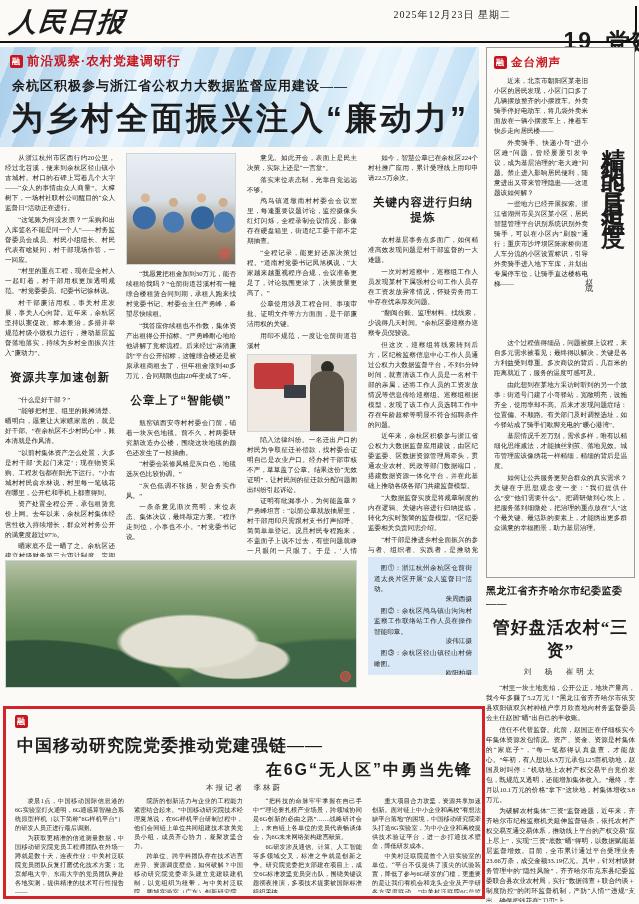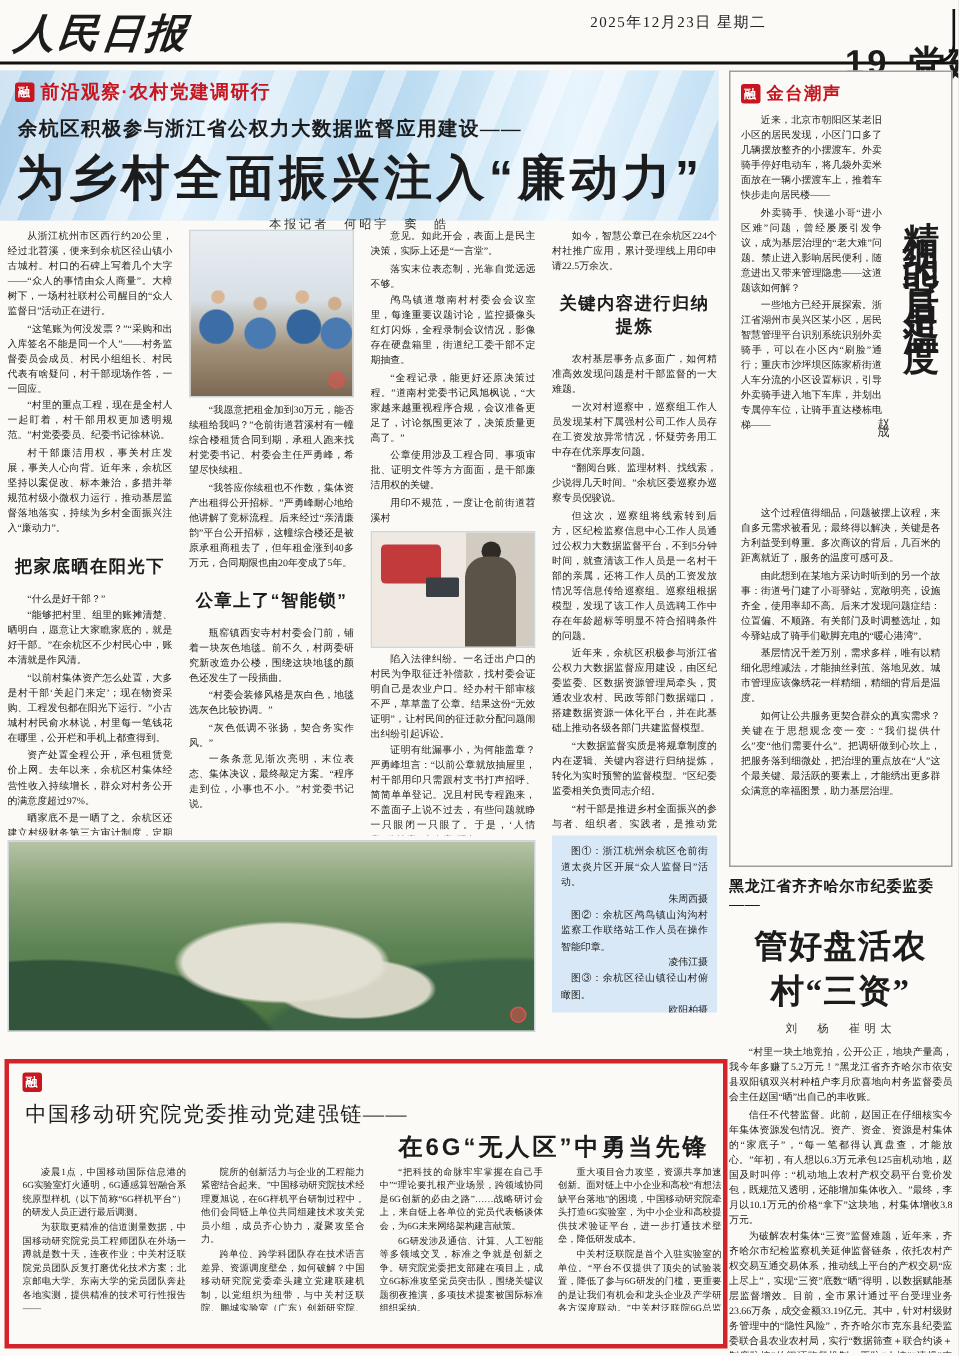--- a/index.html
+++ b/index.html
@@ -85,29 +85,29 @@
       background:#fbfaf6;box-sizing:border-box;padding:7px 7px 5px;overflow:hidden;}
   .jt-body{position:relative;margin-top:6px;}
   .jt-narrow{width:94px;min-height:262px;}
   .jt-title{position:absolute;right:-2px;top:52px;writing-mode:vertical-rl;font-size:24px;font-weight:bold;
       letter-spacing:11px;height:290px;font-family:"Liberation Serif",serif;}
   .jt-author{position:absolute;right:34px;top:196px;writing-mode:vertical-rl;font-size:8px;letter-spacing:5px;color:#333;}
 
   
   .sanzi{position:absolute;left:486px;top:584px;width:149px;height:318px;overflow:hidden;}
   .sz-kicker{font-size:10px;font-weight:bold;letter-spacing:.5px;}
-  .sz-headline{font-size:22px;font-weight:900;text-align:center;letter-spacing:1px;margin:7px 0 5px;
+  .sz-headline{font-size:17px;font-weight:900;text-align:center;letter-spacing:1px;margin:7px 0 5px;
       font-family:"Liberation Serif",serif;}
   .sz-byline{text-align:center;font-size:7.5px;letter-spacing:3px;margin-bottom:6px;color:#333;}
   .sz-clip{overflow:hidden;height:236px;}
 
   
   .redbox{position:absolute;left:3px;top:706px;width:482px;height:193px;border:3.5px solid #d2242a;
       background:#fbfaf6;box-sizing:border-box;padding:6px 9px 4px;}
-  .rb-kicker{font-size:14px;font-weight:normal;letter-spacing:1px;margin:6px 0 0 2px;}
+  .rb-kicker{font-size:17px;font-weight:bold;letter-spacing:1px;margin:6px 0 0 2px;}
   .rb-headline{font-family:"Liberation Sans",sans-serif;font-weight:900;font-size:16px;letter-spacing:2px;
       text-align:right;margin:3px 0 2px;}
   .rb-byline{text-align:center;font-size:7.5px;letter-spacing:2px;color:#333;margin-bottom:4px;}
   .rb-cols{display:flex;gap:10px;}
   .rb-col{width:109px;flex:0 0 109px;overflow:hidden;height:96px;}
   .rb-col .para{font-size:6.2px;line-height:1.45;}
 </style>
 </head>
 <body>
 
@@ -124,34 +124,33 @@
     <div class="hdr-corner"></div>
   </div>
 
   <div class="banner">
     <div class="tag">
       <span class="ticon">融</span>
       <span>前沿观察·农村党建调研行</span>
     </div>
     <div class="kicker">余杭区积极参与浙江省公权力大数据监督应用建设——</div>
     <div class="headline-main">为乡村全面振兴注入“廉动力”</div>
-    <div class="byline">本报记者　何昭宇　窦　皓</div>
   </div>
 
   <div class="mainbody">
 
     <div class="col">
       <div class="clip">
         <div>
             <p class="para">从浙江杭州市区西行约20公里，经过北苕溪，便来到余杭区径山镇小古城村。村口的石碑上写着几个大字——“众人的事情由众人商量”。大樟树下，一场村社联村公司醒目的“众人监督日”活动正在进行。</p>
             <p class="para">“这笔账为何没发票？”“采购和出入库签名不能是同一个人”——村务监督委员会成员、村民小组组长、村民代表有啥疑问，村干部现场作答，一一回应。</p>
             <p class="para">“村里的重点工程，现在是全村人一起盯着，村干部用权更加透明规范。”村党委委员、纪委书记徐林说。</p>
             <p class="para">村干部廉洁用权，事关村庄发展，事关人心向背。近年来，余杭区坚持以案促改、标本兼治，多措并举规范村级小微权力运行，推动基层监督落地落实，持续为乡村全面振兴注入“廉动力”。</p>
           </div>
-        <h3 class="subhead">把家底晒在阳光下</h3>
+        <h3 class="subhead">资源共享加速创新</h3>
         <div>
             <p class="para">“什么是好干部？”</p>
             <p class="para">“能够把村里、组里的账摊清楚、晒明白，愿意让大家瞧家底的，就是好干部。”在余杭区不少村民心中，账本清就是作风清。</p>
             <p class="para">“以前村集体资产怎么处置，大多是村干部‘关起门来定’；现在物资采购、工程发包都在阳光下运行。”小古城村村民俞水林说，村里每一笔钱花在哪里，公开栏和手机上都查得到。</p>
             <p class="para">资产处置全程公开，承包租赁竞价上网。去年以来，余杭区村集体经营性收入持续增长，群众对村务公开的满意度超过97%。</p>
             <p class="para">晒家底不是一晒了之。余杭区还建立村级财务第三方审计制度，定期对村集体“三资”全面体检，审计结果同步公开，倒逼村干部规范用权。</p>
           </div>
       </div>
     </div>
 
@@ -265,20 +264,21 @@
     </div>
 
   </div>
 
   <div class="redbox">
     <div class="tag">
       <span class="ticon">融</span>
     </div>
     <div class="rb-kicker">中国移动研究院党委推动党建强链——</div>
     <div class="rb-headline">在6G“无人区”中勇当先锋</div>
+    <div class="rb-byline">本报记者　李林蔚</div>
     <div class="rb-cols">
       <div class="rb-col">
           <p class="para">凌晨1点，中国移动国际信息港的6G实验室灯火通明，6G通感算智融合系统原型样机（以下简称“6G样机平台”）的研发人员正进行最后调测。</p>
           <p class="para">为获取更精准的信道测量数据，中国移动研究院党员工程师团队在外场一蹲就是数十天，连夜作业；中关村泛联院党员团队反复打磨优化技术方案；北京邮电大学、东南大学的党员团队奔赴各地实测，提供精准的技术可行性报告——</p>
         </div>
       <div class="rb-col">
           <p class="para">院所的创新活力与企业的工程能力紧密结合起来。”中国移动研究院技术经理夏旭说，在6G样机平台研制过程中，他们会同链上单位共同组建技术攻关党员小组，成员齐心协力，凝聚攻坚合力。</p>
           <p class="para">跨单位、跨学科团队存在技术语言差异、资源调度壁垒，如何破解？中国移动研究院党委牵头建立党建联建机制，以党组织为纽带，与中关村泛联院、鹏城实验室（广东）创新研究院、中国移动紫金（江苏）创新研究院、中信科移动、北京邮电大学等单位党组织开展联建共建，紧密联结各方力量，通过党的创新理论共学、重要问题共商、人才队伍共育，推动多项6G关键技术取得重大突破。</p>
         </div>
       <div class="rb-col">

